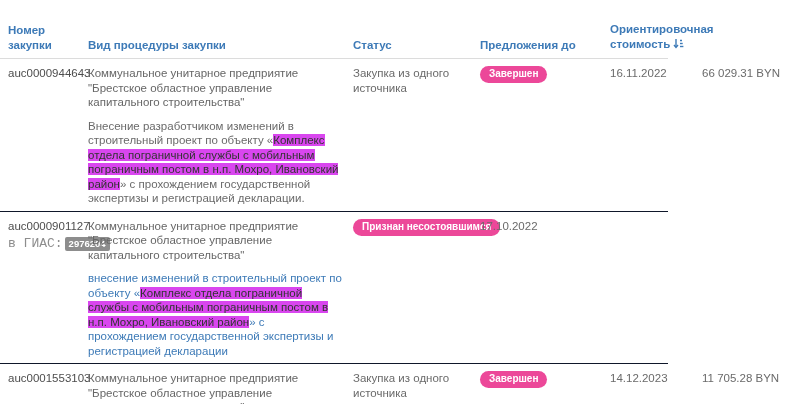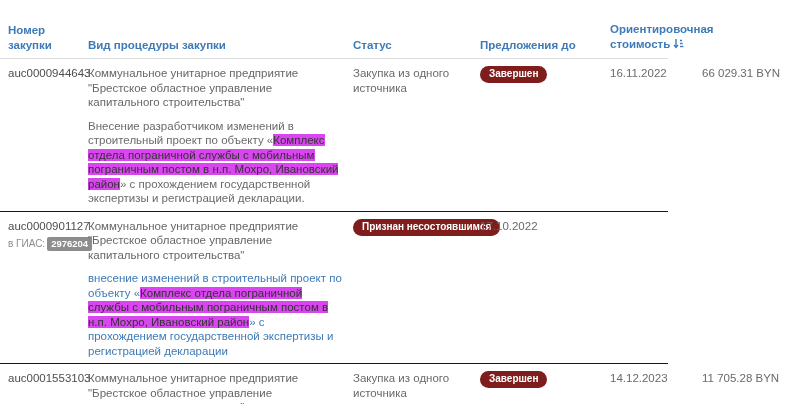--- a/index.html
+++ b/index.html
@@ -25,35 +25,35 @@
   .th-blue { color: #3d7ab7; }
   .sort-icon { display: inline-block; margin-left: 3px; vertical-align: -1px; }
   .sort-icon svg { display: inline-block; }
 
   .row { padding-top: 7px; padding-bottom: 5px; border-top: 1px solid #0f172a; }
   .row.first { border-top: none; }
   .cell { padding-right: 10px; box-sizing: border-box; }
 
   .num { color: #4d4d4d; }
   .gias-line { margin-top: 3px; white-space: nowrap; }
-  .gias-label { color: #8d8d8d; font-size: 10px; }
+  .gias-label { color: #8d8d8d; font-size: 13px; font-family: Liberation Mono, monospace; }
   .gias-badge {
     display: inline-block; background: #8d8d8d; color: #ffffff;
     font-size: 9.5px; font-weight: bold; padding: 1px 4px 2px;
     border-radius: 2px; margin-left: 2px; line-height: 11px;
   }
 
   .org { color: #666666; }
   .desc { margin-top: 9px; color: #6a6a6a; }
   .desc.link { color: #3d7ab7; cursor: pointer; }
   mark.hl { background: #d946ef; color: #333333; padding: 0; }
 
   .type-cell { color: #6a6a6a; }
   .status-badge {
-    display: inline-block; background: #7f1d1d; color: #ffffff;
+    display: inline-block; background: #ec4899; color: #ffffff;
     font-size: 10px; font-weight: bold; line-height: 12px;
     padding: 2px 9px 3px; border-radius: 9px; white-space: nowrap;
   }
   .date-cell, .cost-cell { color: #6a6a6a; white-space: nowrap; }
 </style>
 </head>
 <body>
 
 <div class="table">
 

